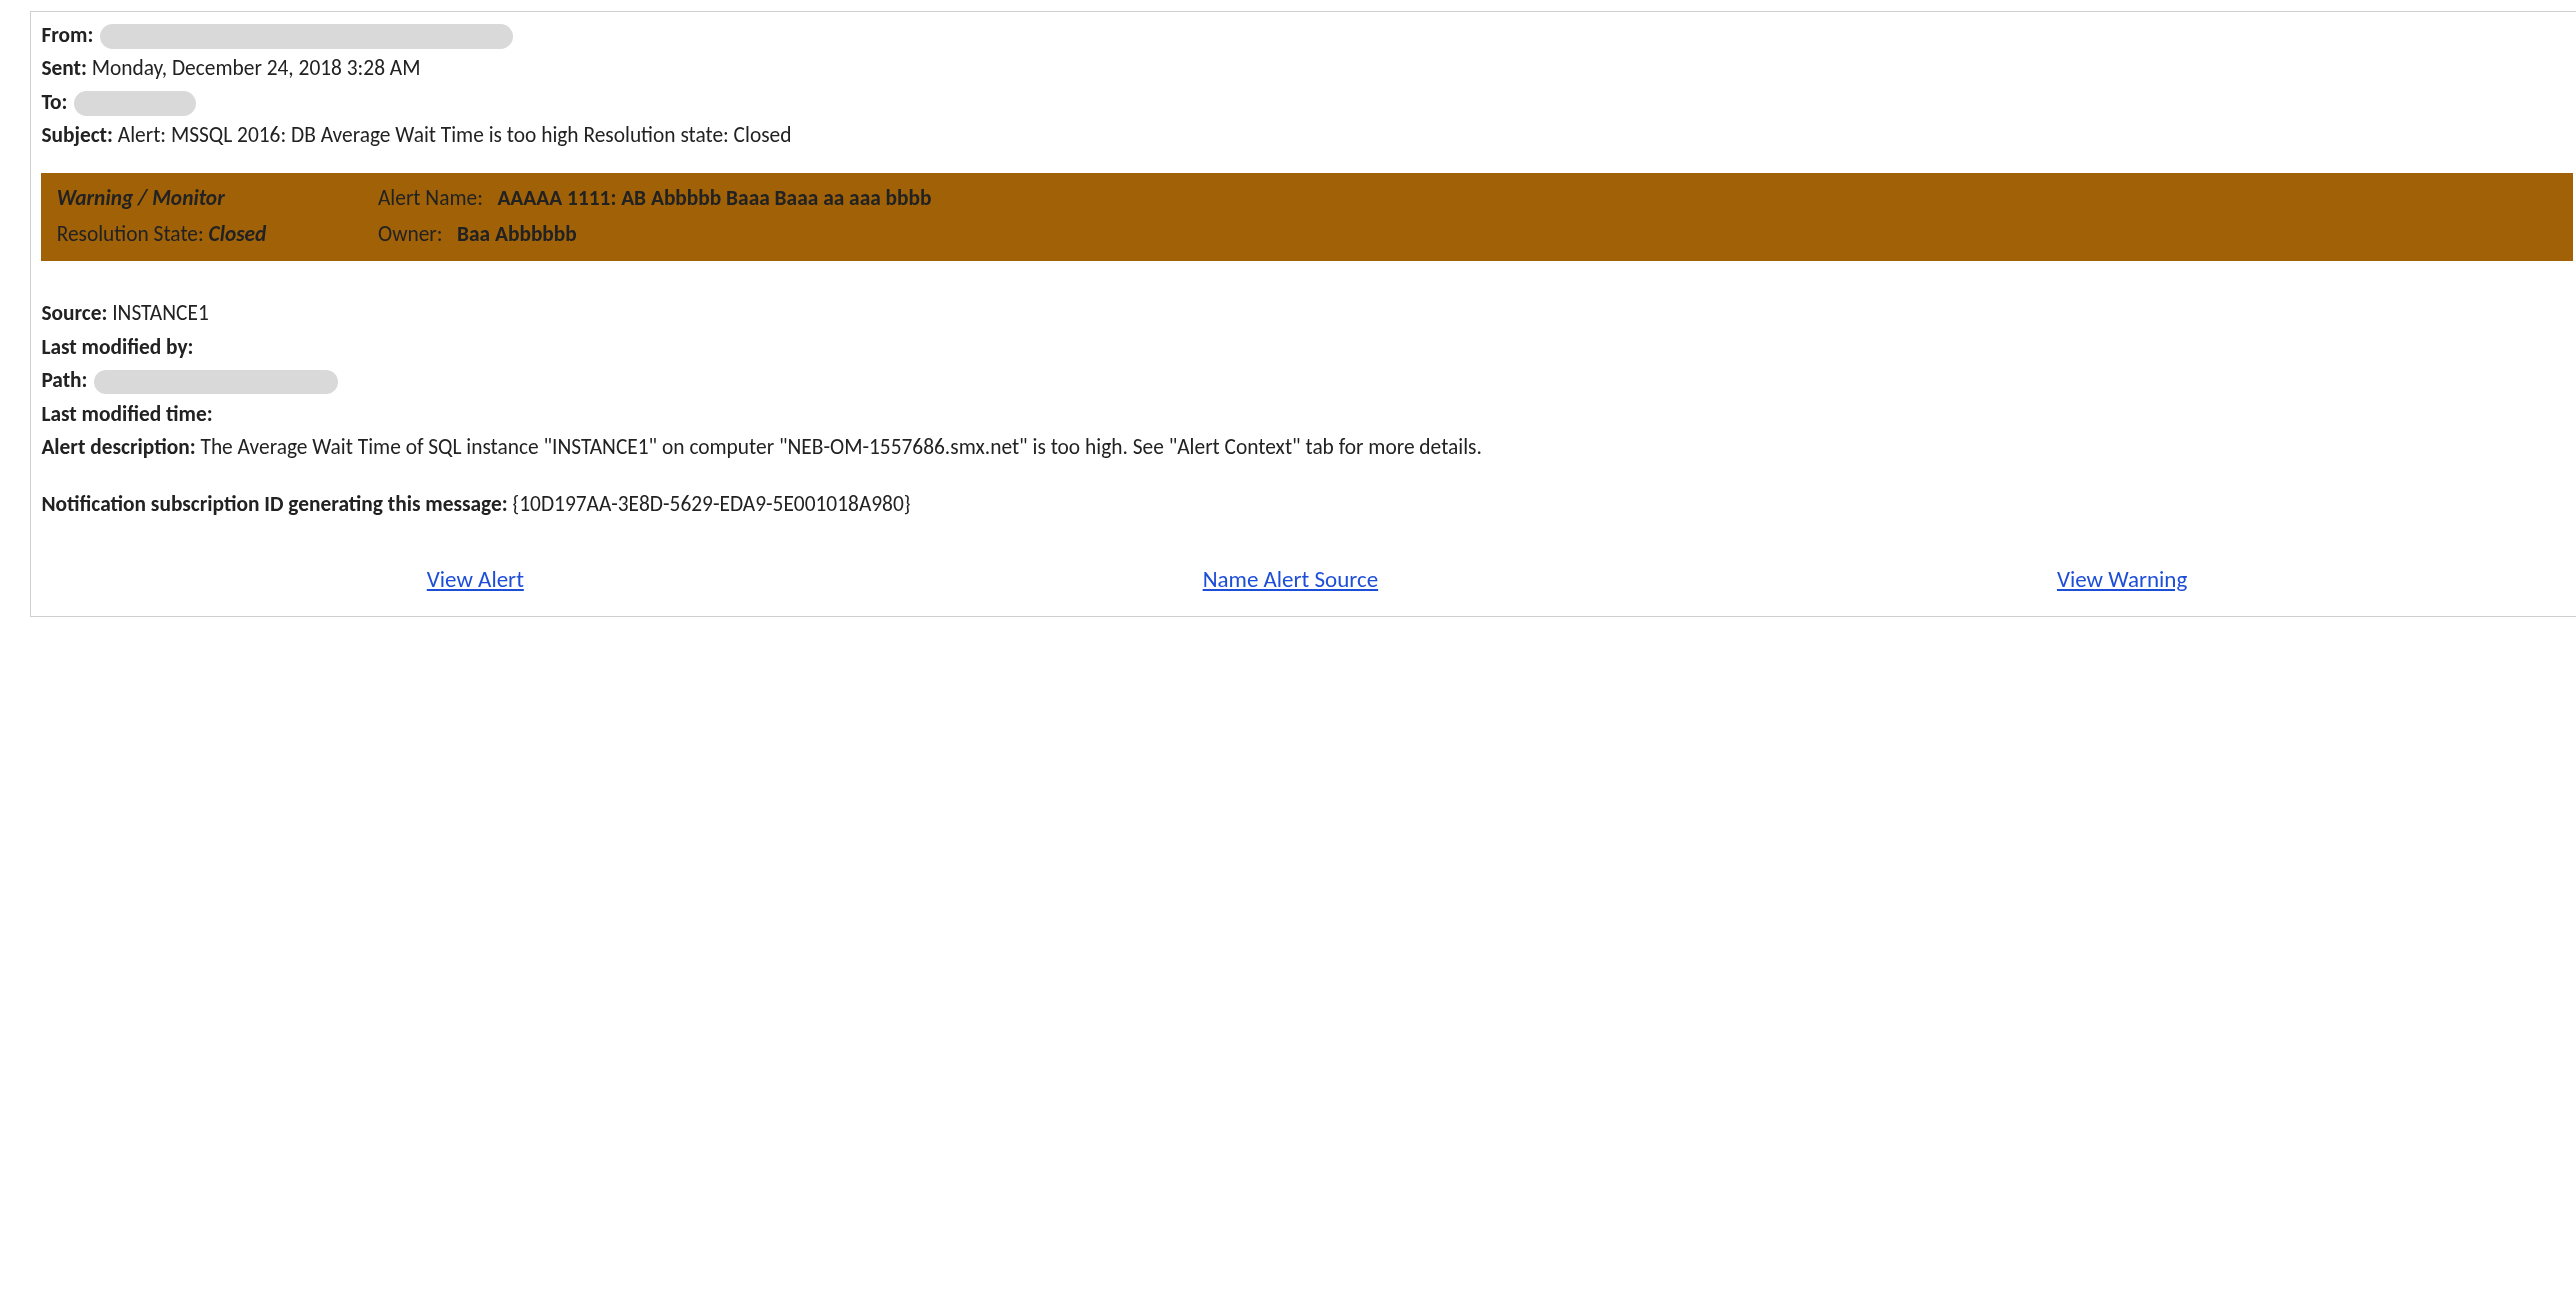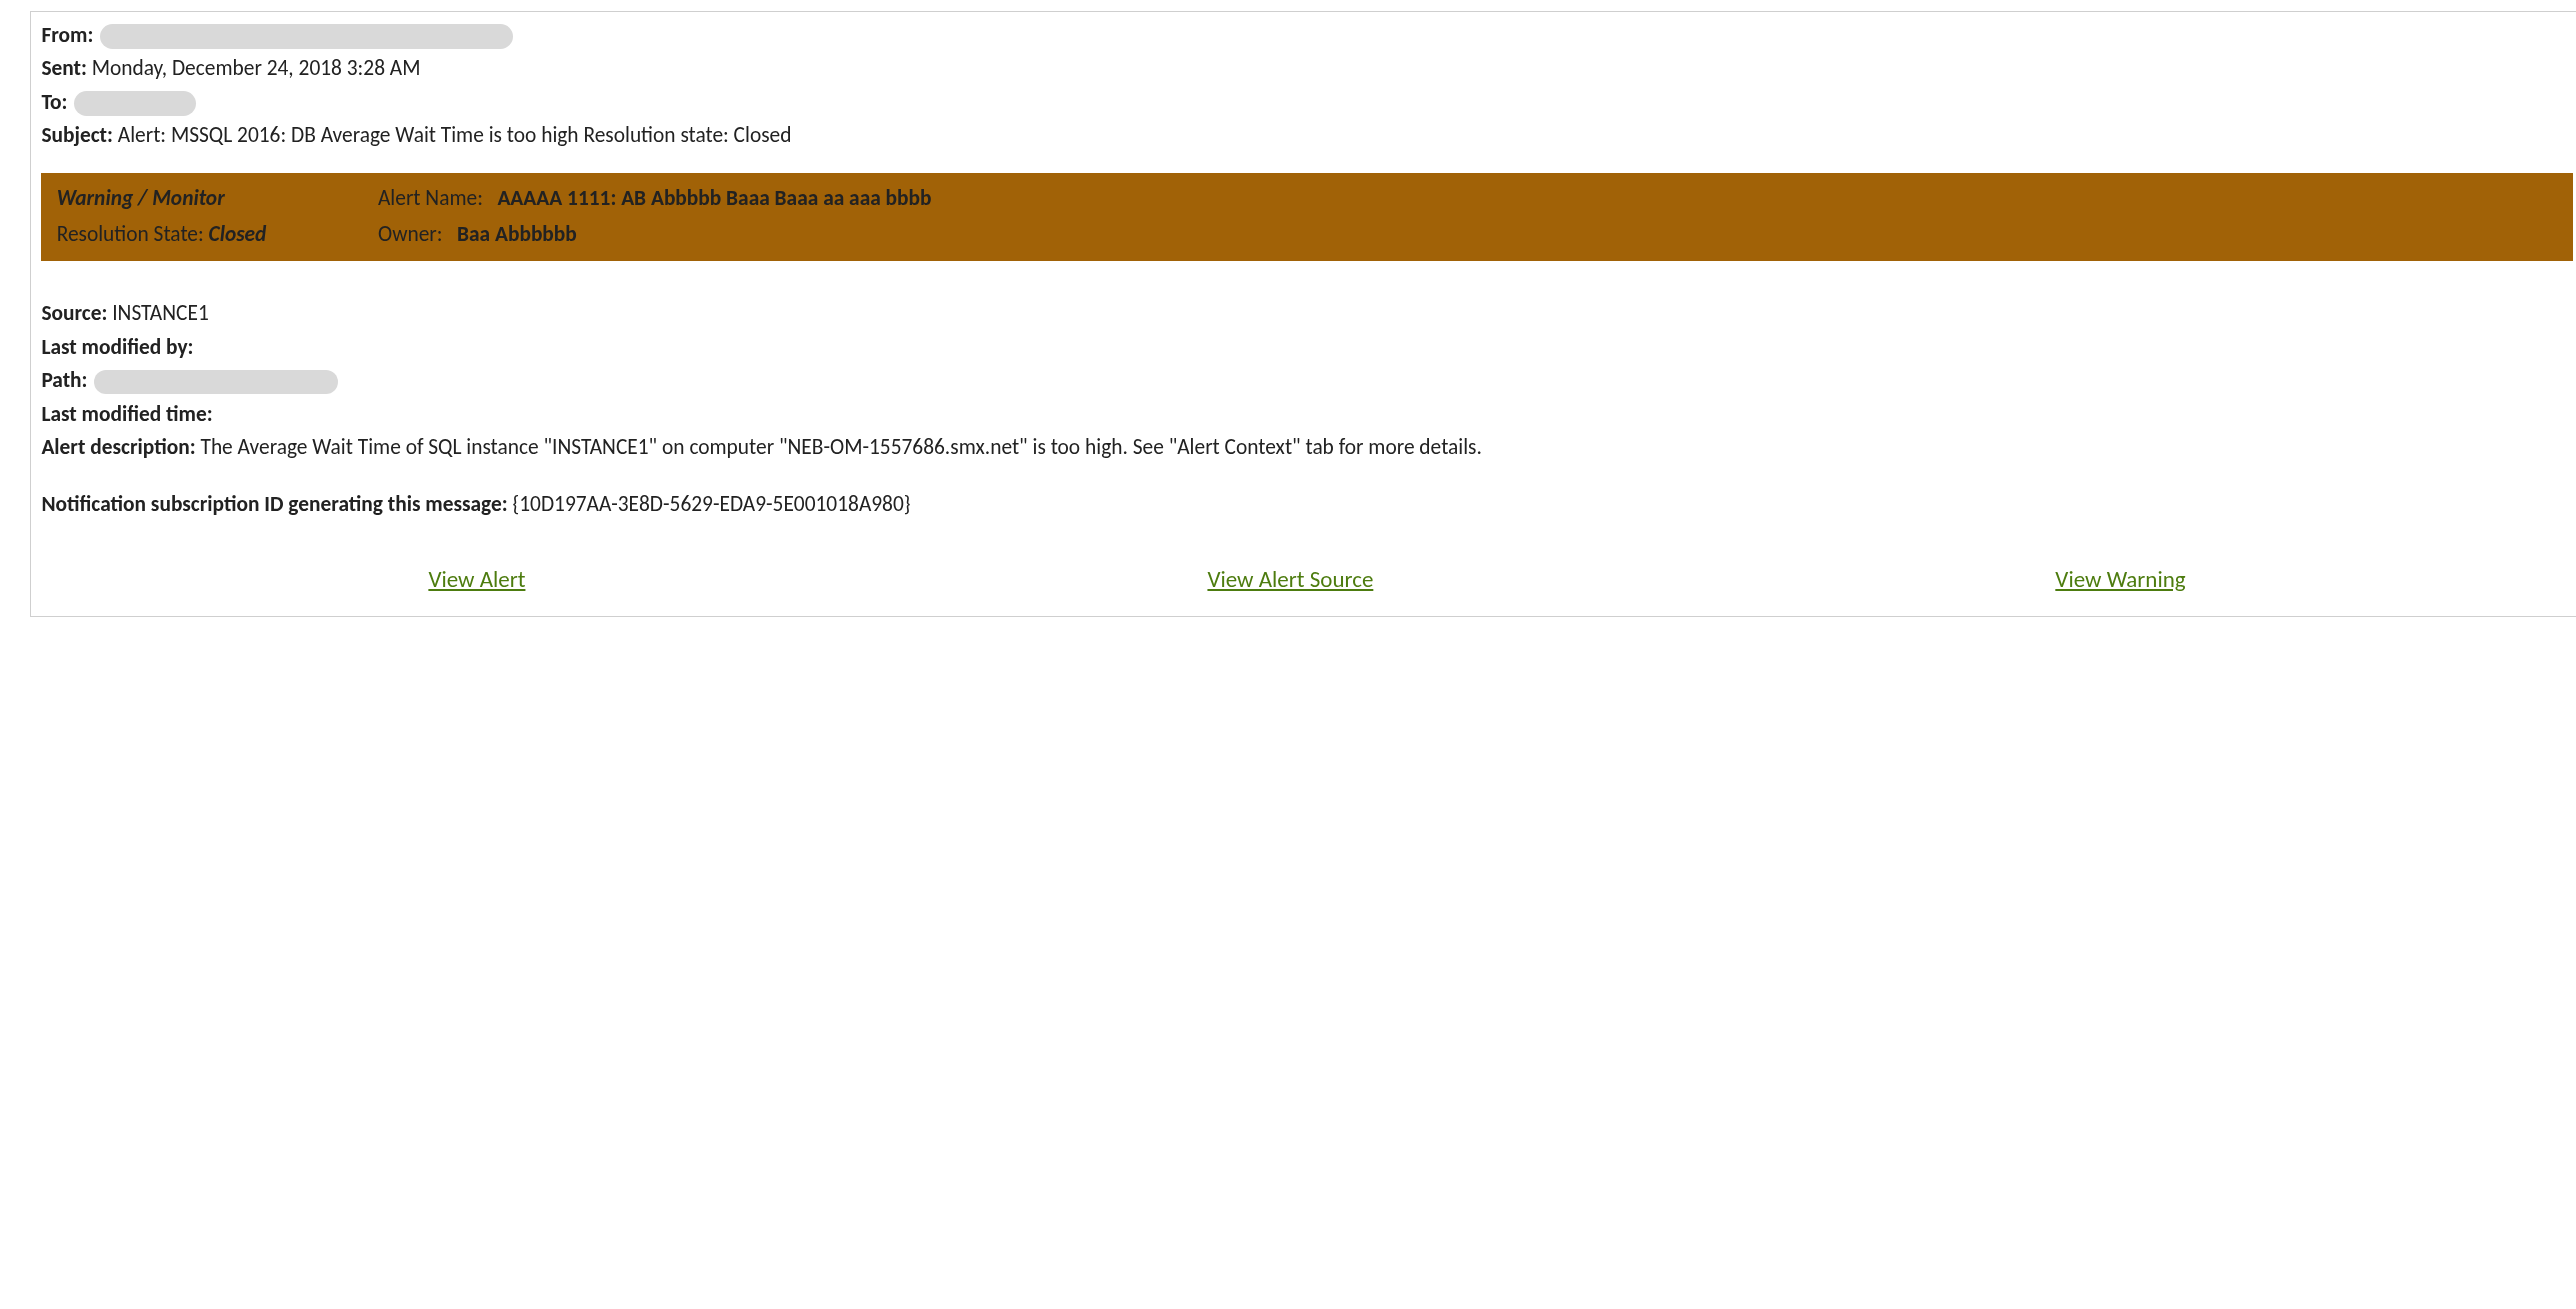--- a/index.html
+++ b/index.html
@@ -61,21 +61,21 @@
   }
   .spacer-lg { height: 21.4px; }
 
   .links-row {
     margin-top: 46px;
     display: flex;
     justify-content: space-around;
     padding: 0 46px;
   }
   .links-row a {
-    color: #4d7c0f;
+    color: #1d4ed8;
     text-decoration: underline;
     font-size: 23px;
   }
 </style>
 </head>
 <body>
 
 <div class="outer">
   <div class="panel">
 
@@ -135,19 +135,19 @@
 
     <div class="spacer-lg"></div>
 
     <div class="body-line">
       <span class="hdr-label">Notification subscription ID generating this message:</span>
       <span>{10D197AA-3E8D-5629-EDA9-5E001018A980}</span>
     </div>
 
     <div class="links-row">
       <a href="#">View Alert</a>
-      <a href="#">View Alert Source</a>
+      <a href="#">Name Alert Source</a>
       <a href="#">View Warning</a>
     </div>
 
   </div>
 </div>
 
 
 </body></html>

